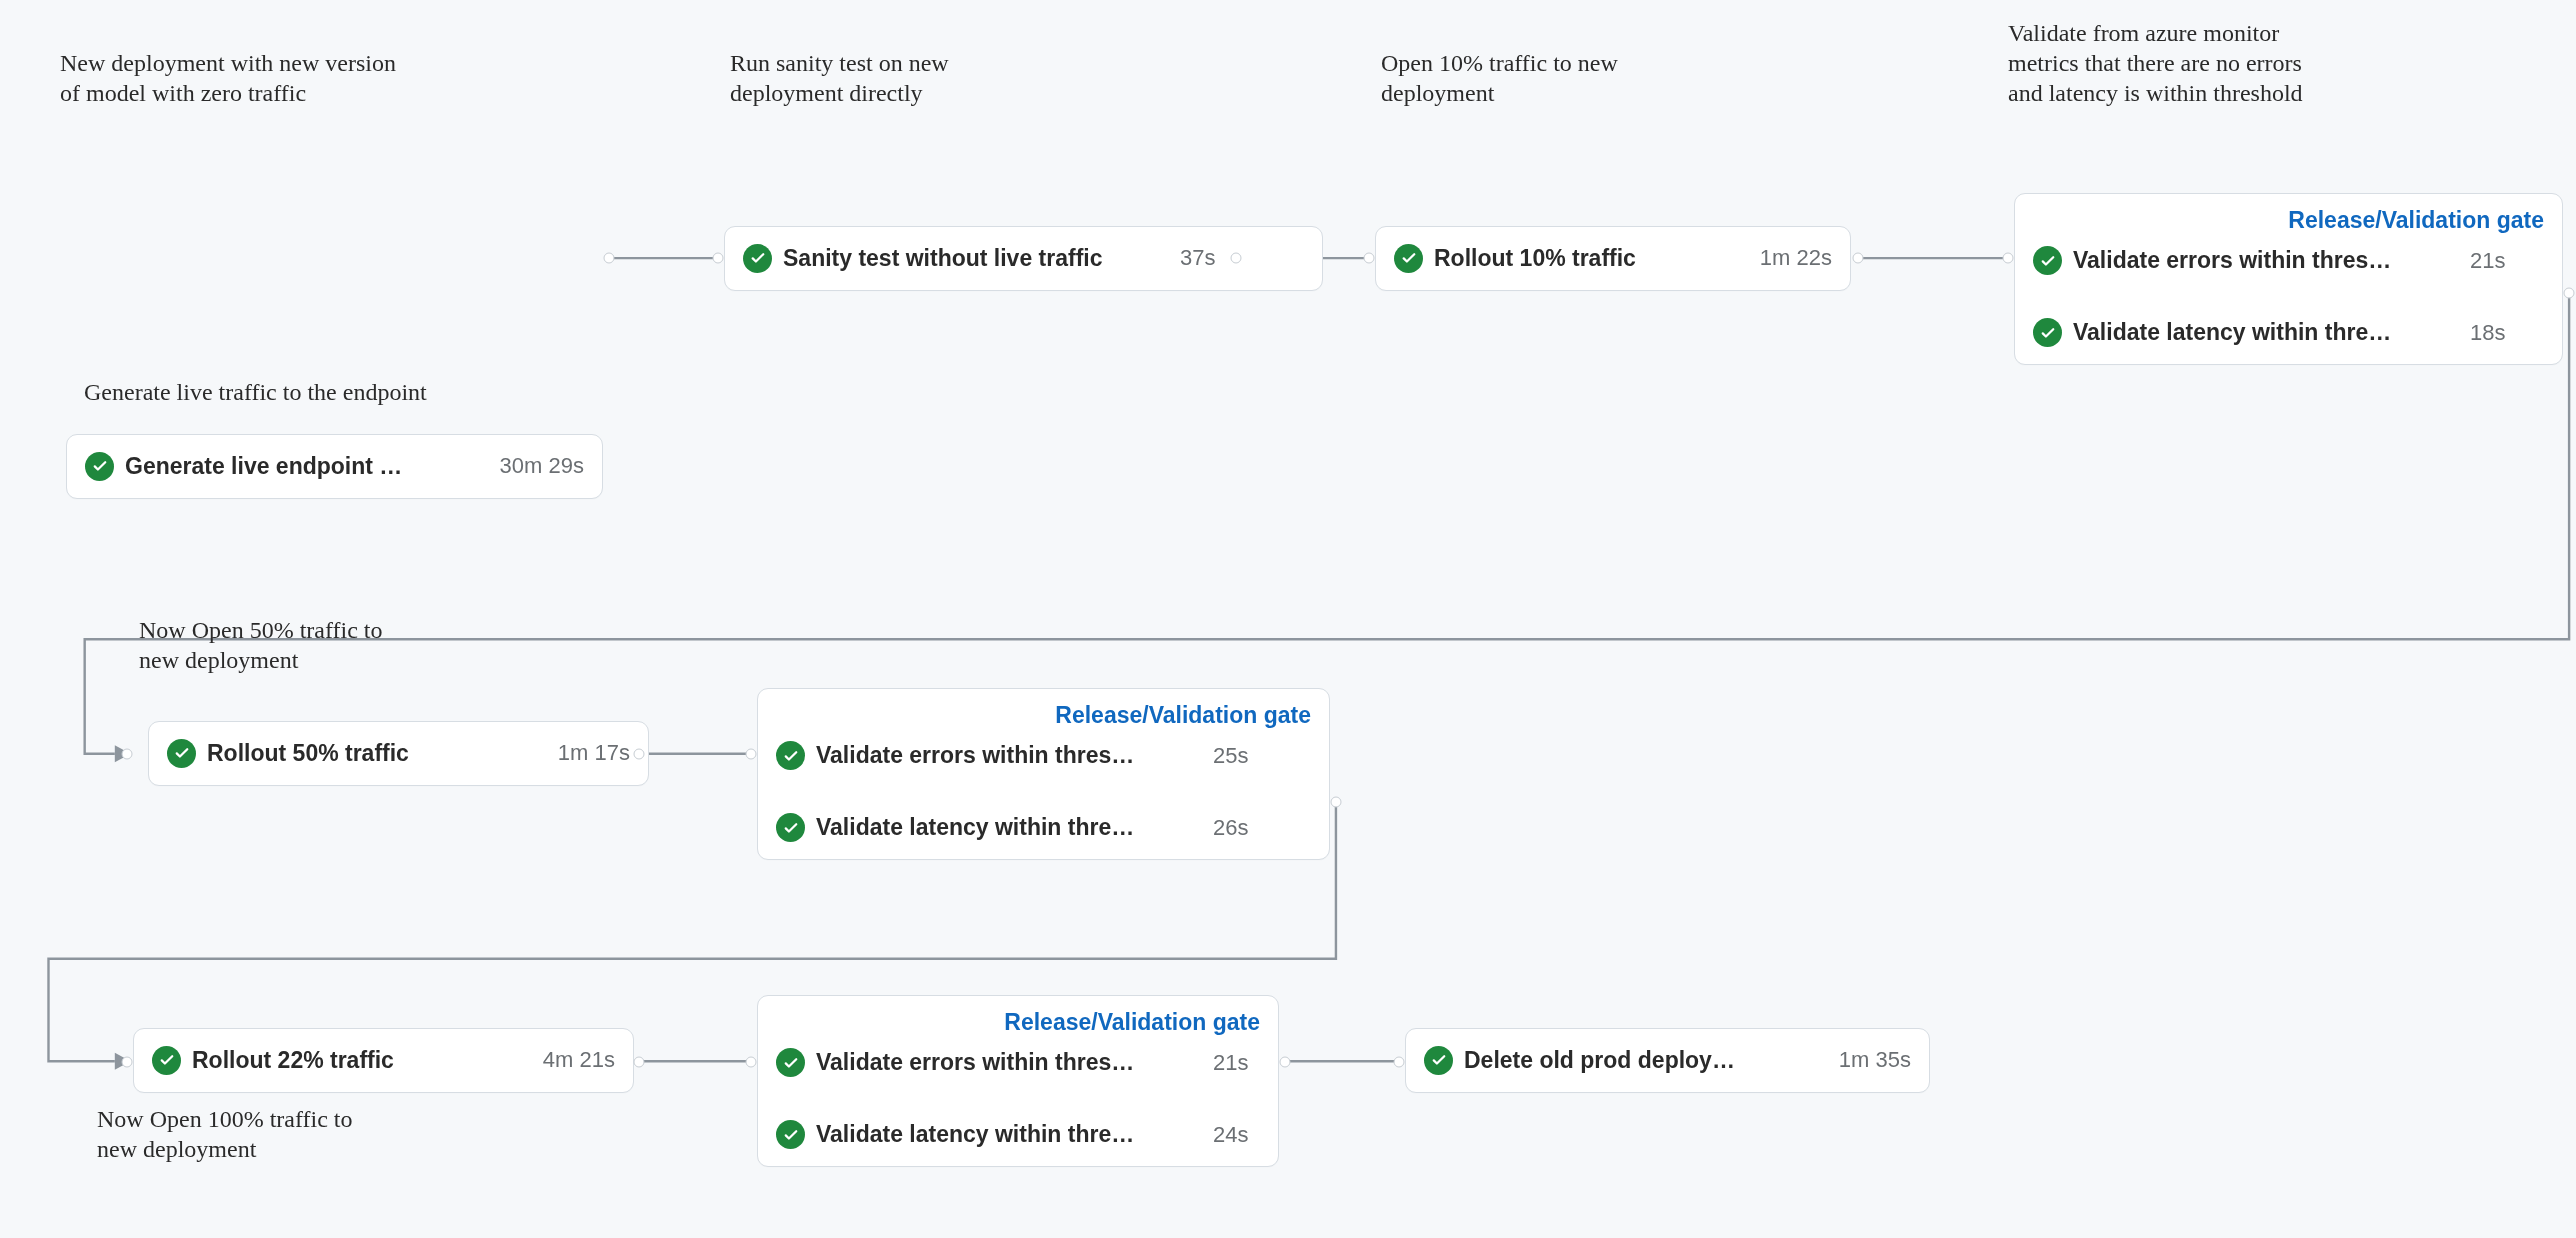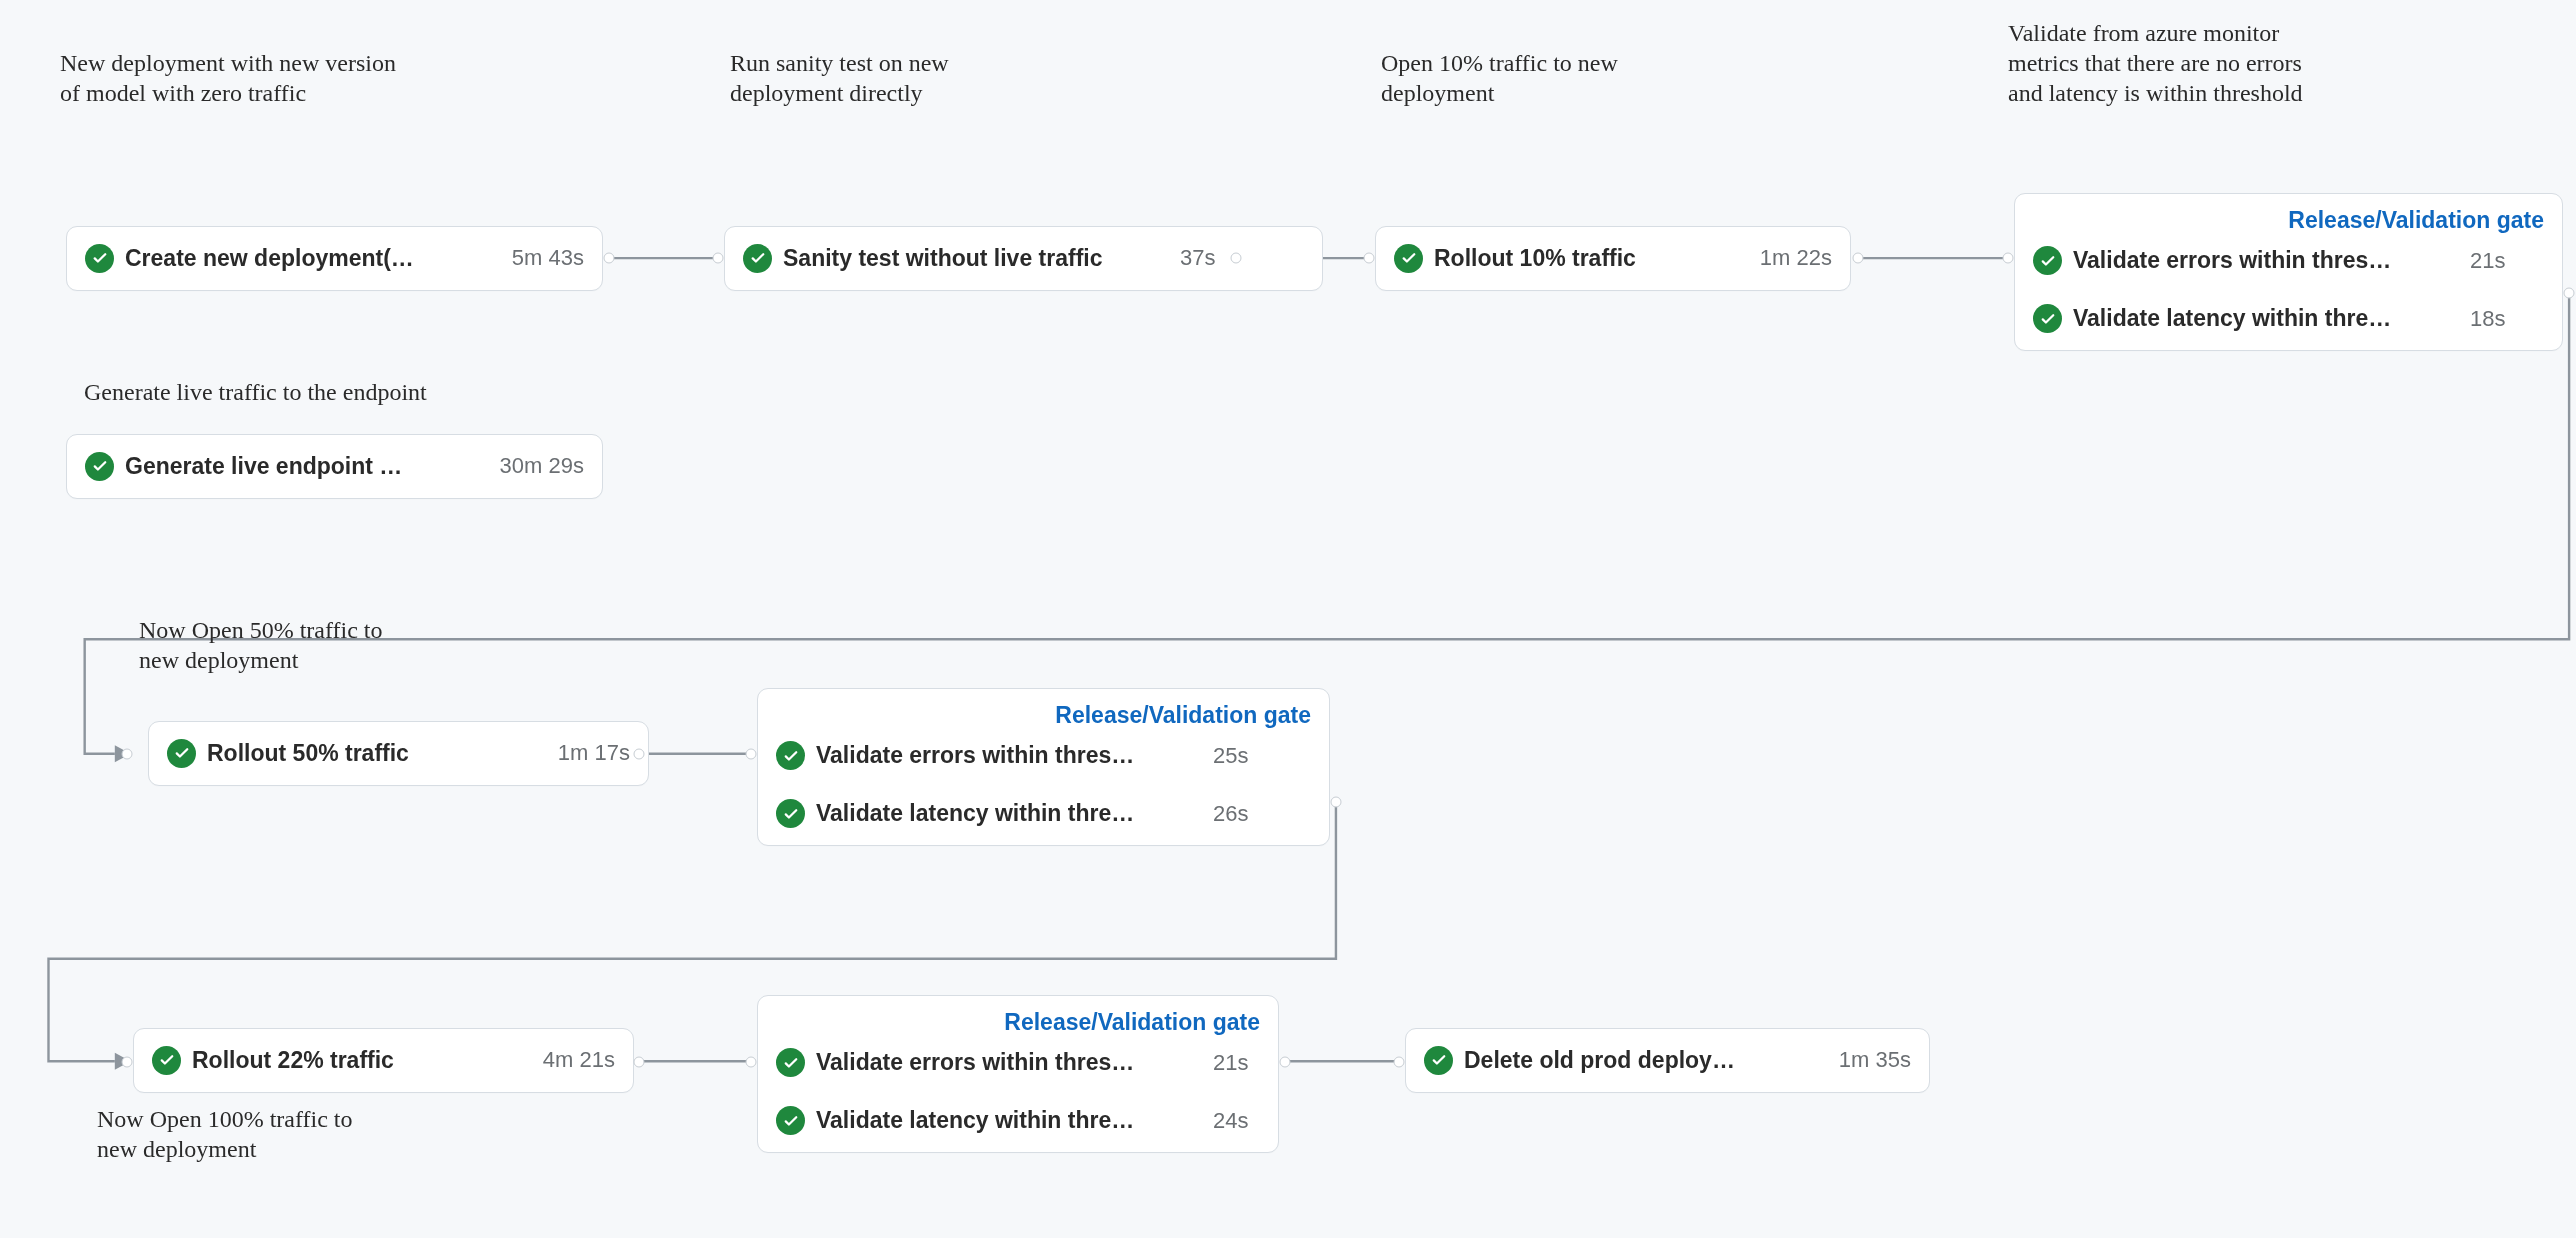--- a/index.html
+++ b/index.html
@@ -50,21 +50,21 @@
     text-align: right;
     font-size: 23px;
     margin-bottom: 8.4px;
   }
   .row {
     display: flex;
     align-items: center;
     gap: 11px;
     padding: 3.6px 0;
   }
-  .row + .row { margin-top: 22px; }
+  .row + .row { margin-top: 36px; }
   .row .label {
     font-size: 23px;
     font-weight: 600;
     color: #2a2a2a;
     min-width: 0;
     max-width: 386px;
     overflow: hidden;
     text-overflow: ellipsis;
     white-space: nowrap;
     flex: 1 1 auto;
@@ -128,31 +128,20 @@
 deployment</div>
   <div class="note" style="left:2008px; top:18px; width:555px">Validate from azure monitor
 metrics that there are no errors
 and latency is within threshold</div>
   <div class="note" style="left:84px; top:377px; width:603px">Generate live traffic to the endpoint</div>
   <div class="note" style="left:139px; top:615px; width:470px">Now Open 50% traffic to
 new deployment</div>
   <div class="note" style="left:97px; top:1104px; width:470px">Now Open 100% traffic to
 new deployment</div>
 
-  <div class="card" style="left:66px; top:226px; width:537px">
-    <div class="row">
-      <span class="ok">
-          <svg viewBox="0 0 24 24">
-            <path d="M5 12.5l4.2 4.2L19 7" stroke="#fff" stroke-width="3" fill="none" stroke-linecap="round" stroke-linejoin="round"></path>
-          </svg>
-        </span>
-      <span class="label">Create new deployment(…</span>
-      <span class="time">5m 43s</span>
-    </div>
-  </div>
   <span class="dot" style="left:609px; top:258px"></span>
   <span class="dot" style="left:718px; top:258px"></span>
 
   <div class="card" style="left:724px; top:226px; width:599px">
     <div class="row">
       <span class="ok">
           <svg viewBox="0 0 24 24">
             <path d="M5 12.5l4.2 4.2L19 7" stroke="#fff" stroke-width="3" fill="none" stroke-linecap="round" stroke-linejoin="round"></path>
           </svg>
         </span>

